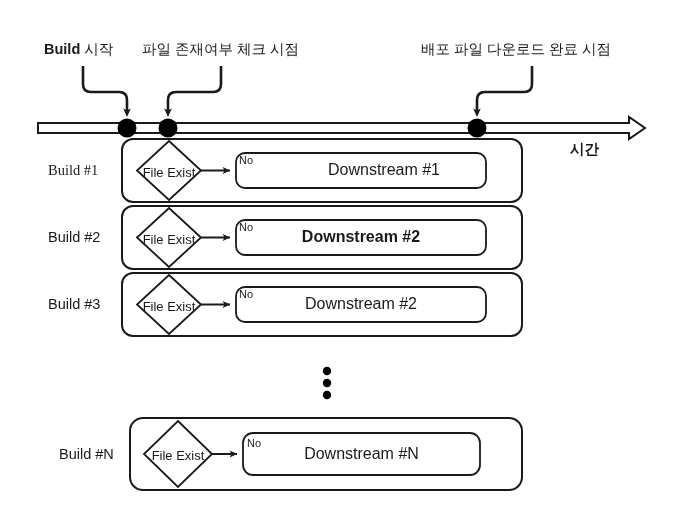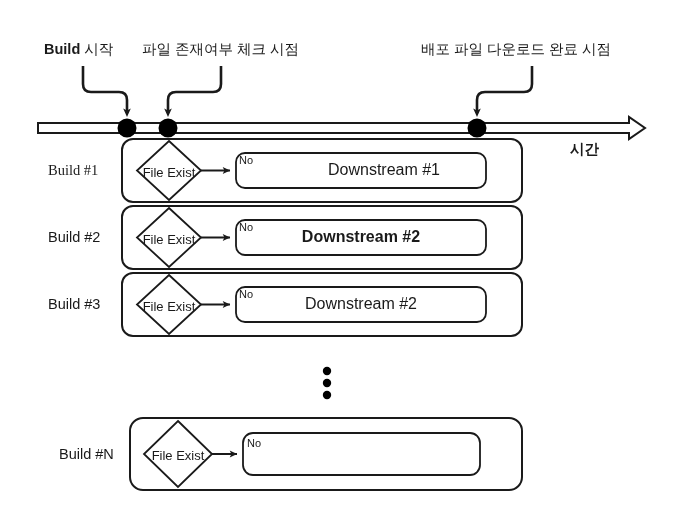--- a/index.html
+++ b/index.html
@@ -116,14 +116,15 @@
   <div class="lbl lbl-down" style="left:236px;top:229px;width:250px;text-align:center;font-weight:bold;">Downstream #2</div>
 
   <div class="lbl lbl-build" style="left:48px;top:297px;">Build #3</div>
   <div class="lbl lbl-diamond" style="left:140px;top:300px;width:58px;text-align:center;">File Exist</div>
   <div class="lbl lbl-no" style="left:204px;top:289px;">No</div>
   <div class="lbl lbl-down" style="left:236px;top:296px;width:250px;text-align:center;">Downstream #2</div>
 
   <div class="lbl lbl-build" style="left:59px;top:447px;">Build #N</div>
   <div class="lbl lbl-diamond" style="left:149px;top:449px;width:58px;text-align:center;">File Exist</div>
   <div class="lbl lbl-no" style="left:212px;top:438px;">No</div>
+  <div class="lbl lbl-down" style="left:243px;top:446px;width:237px;text-align:center;">Downstream #N</div>
 
 </div>
 
 </body></html>

